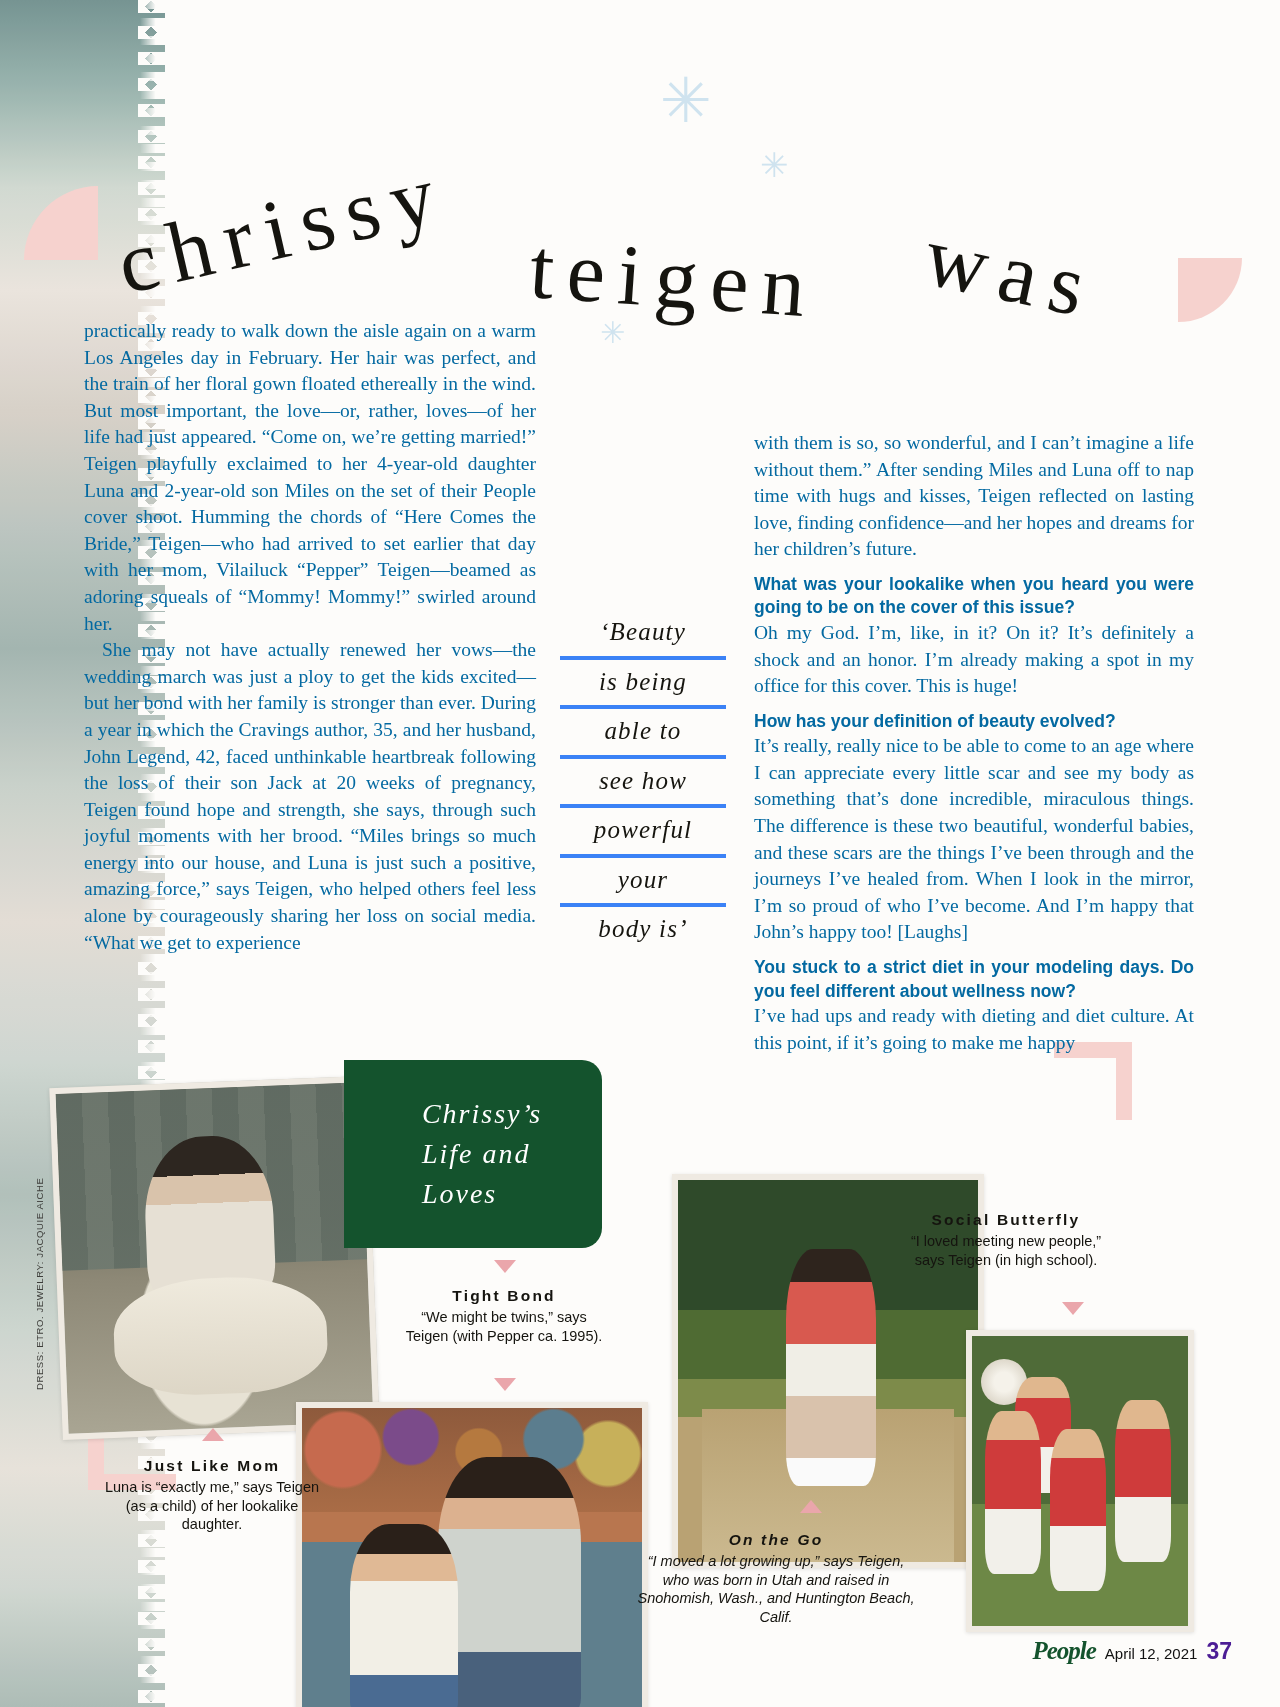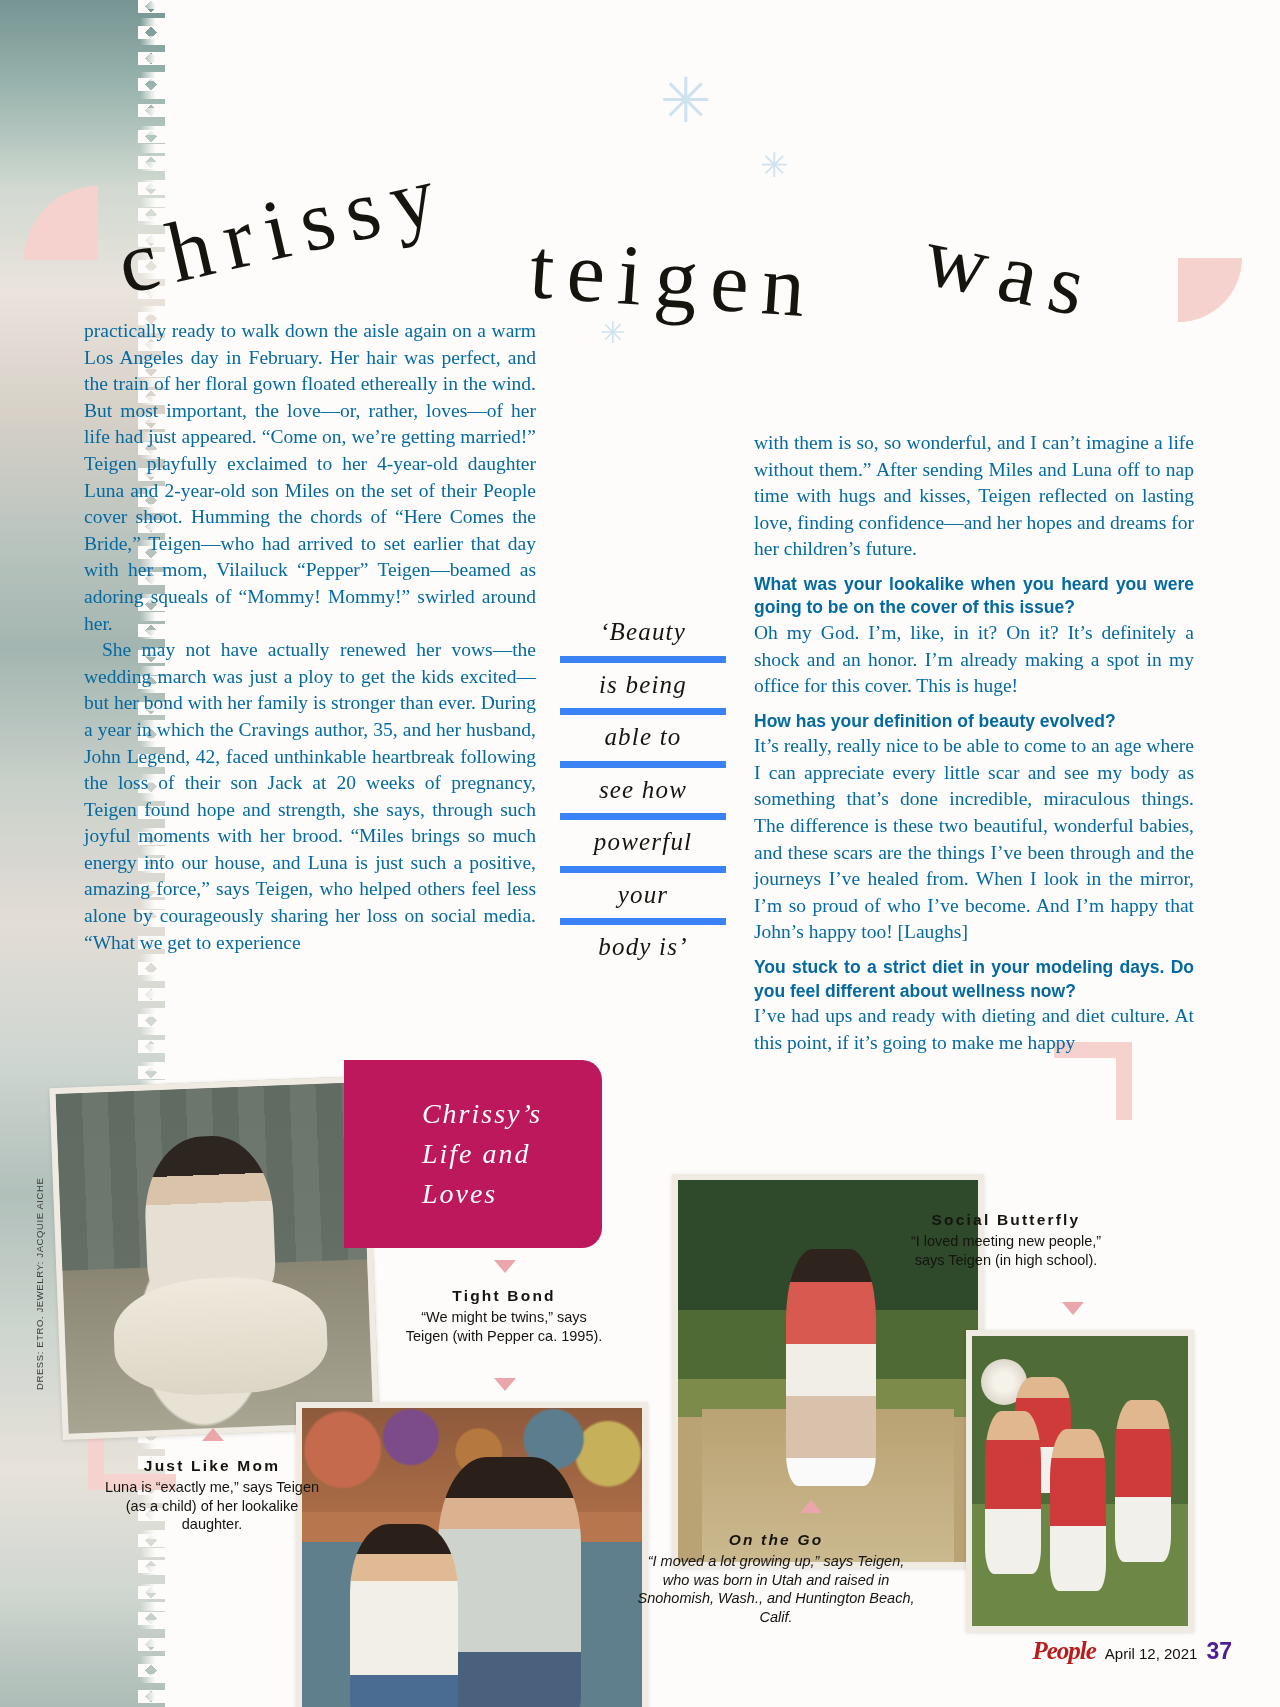--- a/index.html
+++ b/index.html
@@ -143,21 +143,21 @@
     text-align: center;
     font-family: "Liberation Serif", serif;
     font-style: italic;
     font-size: 25px;
     letter-spacing: 1.2px;
     line-height: 43.5px;
     color: #16150f;
   }
   .pullquote .line {
     display: block;
-    border-bottom: 7px solid #3b82f6;
+    border-bottom: 4px solid #3b82f6;
     padding-bottom: 2px;
   }
   .pullquote .line:last-child { border-bottom: none; }
 
   
   .photo {
     position: absolute;
     background: #cbcbc3;
     overflow: hidden;
     box-shadow: 0 1px 4px rgba(0,0,0,0.12);
@@ -264,21 +264,21 @@
     position: absolute; left: 14%; top: 38%; width: 32%; height: 62%;
     background: linear-gradient(180deg, #2a2019 0 16%, #e0b995 16% 30%, #f2efe6 30% 80%, #4a6b92 80% 100%);
     border-radius: 36% 36% 6% 6%;
   }
 
   
   .pink-block {
     position: absolute;
     left: 344px; top: 1060px;
     width: 258px; height: 188px;
-    background: #be185d;
+    background: #14532d;
     border-radius: 0 20px 20px 0;
     display: flex;
     align-items: center;
     justify-content: center;
   }
   .pink-block .txt {
     font-family: "Liberation Serif", serif;
     font-style: italic;
     font-size: 28px;
     line-height: 40px;
@@ -344,21 +344,21 @@
     display: flex;
     align-items: baseline;
     gap: 9px;
   }
   .folio .logo {
     font-family: "Liberation Serif", serif;
     font-weight: bold;
     font-style: italic;
     font-size: 25px;
     letter-spacing: -1px;
-    color: #b91c1c;
+    color: #14532d;
   }
   .folio .date {
     font-family: "Liberation Sans", sans-serif;
     font-size: 15px;
     color: #111;
   }
   .folio .pg {
     font-family: "Liberation Sans", sans-serif;
     font-weight: bold;
     font-size: 23px;

